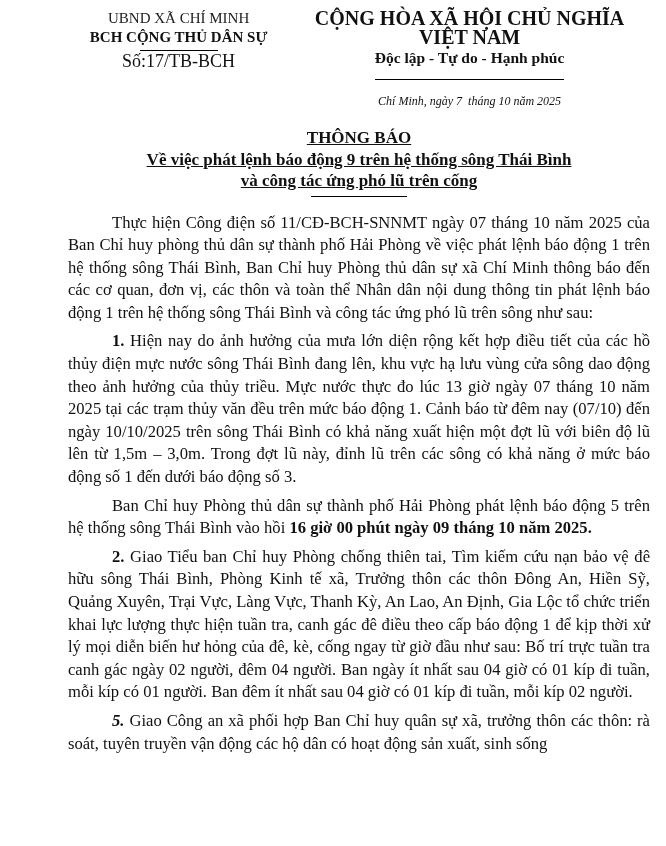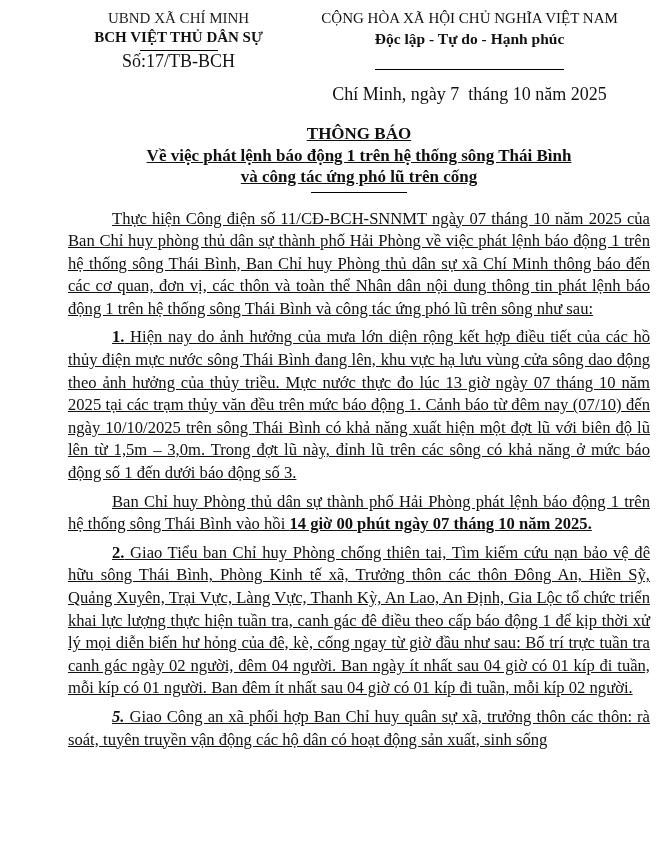--- a/index.html
+++ b/index.html
@@ -15,20 +15,21 @@
     font-family: "Liberation Serif", "DejaVu Serif", serif;
     color: #111111;
   }
   .doc {
     padding: 9px 16px 0 68px;
   }
   
   .header {
     display: flex;
     align-items: flex-start;
+    justify-content: flex-end;
   }
   .h-left {
     width: 38%;
     text-align: center;
   }
   .h-right {
     width: 62%;
     text-align: center;
   }
   .agency-parent {
@@ -45,35 +46,36 @@
     width: 78px;
     border-top: 1.4px solid #000;
     margin: 3px auto 0 auto;
     height: 0;
   }
   .doc-no {
     margin-top: 0;
     font-size: 18px;
   }
   .national-title {
-    font-size: 15px;
+    font-size: 20px;
     line-height: 19px;
-    font-weight: normal;
+    font-weight: bold;
   }
   .motto {
     display: inline-block;
     margin-top: 2px;
     font-size: 15.5px;
     font-weight: bold;
     border-bottom: 1.4px solid #000;
-    padding-bottom: 21px;
+    padding-bottom: 12px;
   }
   .date-line {
     margin-top: 14px;
-    font-size: 18px;
+    font-style: italic;
+    font-size: 12px;
     white-space: pre-wrap;
   }
   
   .title-block {
     margin-top: 18px;
     text-align: center;
   }
   .title-line {
     font-weight: bold;
     font-size: 17px;
@@ -89,55 +91,54 @@
   
   .doc-body {
     margin-top: 15px;
   }
   .para {
     margin: 0 0 6px 0;
     text-align: justify;
     text-indent: 44px;
     font-size: 16.6px;
     line-height: 22.6px;
-    text-decoration: underline;
   }
   .b  { font-weight: bold; }
   .i  { font-style: italic; }
   .bi { font-weight: bold; font-style: italic; }
 </style>
 </head>
 <body>
 
 <div class="doc">
 
   <div class="header">
     <div class="h-left">
       <div class="agency-parent">UBND XÃ CHÍ MINH</div>
-      <div class="agency-name">BCH VIỆT THỦ DÂN SỰ</div>
+      <div class="agency-name">BCH CỘNG THỦ DÂN SỰ</div>
       <div class="rule-left"></div>
       <div class="doc-no">Số:17/TB-BCH</div>
     </div>
     <div class="h-right">
       <div class="national-title">CỘNG HÒA XÃ HỘI CHỦ NGHĨA VIỆT NAM</div>
       <div>
         <span class="motto">Độc lập - Tự do - Hạnh phúc</span>
       </div>
       <div class="date-line">Chí Minh, ngày 7  tháng 10 năm 2025</div>
     </div>
   </div>
 
   <div class="title-block">
     <div class="title-line">THÔNG BÁO</div>
-    <div class="title-line">Về việc phát lệnh báo động 1 trên hệ thống sông Thái Bình</div>
+    <div class="title-line">Về việc phát lệnh báo động 9 trên hệ thống sông Thái Bình</div>
     <div class="title-line">và công tác ứng phó lũ trên cống</div>
     <div class="rule-title"></div>
   </div>
 
   <div class="doc-body">
       <p class="para"><span>Thực hiện Công điện số 11/CĐ-BCH-SNNMT ngày 07 tháng 10 năm 2025 của Ban Chỉ huy phòng thủ dân sự thành phố Hải Phòng về việc phát lệnh báo động 1 trên hệ thống sông Thái Bình, Ban Chỉ huy Phòng thủ dân sự xã Chí Minh thông báo đến các cơ quan, đơn vị, các thôn và toàn thể Nhân dân nội dung thông tin phát lệnh báo động 1 trên hệ thống sông Thái Bình và công tác ứng phó lũ trên sông như sau:</span></p>
       <p class="para"><span class="b">1.</span><span> Hiện nay do ảnh hưởng của mưa lớn diện rộng kết hợp điều tiết của các hồ thủy điện mực nước sông Thái Bình đang lên, khu vực hạ lưu vùng cửa sông dao động theo ảnh hưởng của thủy triều. Mực nước thực đo lúc 13 giờ ngày 07 tháng 10 năm 2025 tại các trạm thủy văn đều trên mức báo động 1. Cảnh báo từ đêm nay (07/10) đến ngày 10/10/2025 trên sông Thái Bình có khả năng xuất hiện một đợt lũ với biên độ lũ lên từ 1,5m – 3,0m. Trong đợt lũ này, đỉnh lũ trên các sông có khả năng ở mức báo động số 1 đến dưới báo động số 3.</span></p>
-      <p class="para"><span>Ban Chỉ huy Phòng thủ dân sự thành phố Hải Phòng phát lệnh báo động 1 trên hệ  thống sông Thái Bình vào hồi </span><span class="b">14 giờ 00 phút ngày 07 tháng 10 năm 2025.</span></p>
+      <p class="para"><span>Ban Chỉ huy Phòng thủ dân sự thành phố Hải Phòng phát lệnh báo động 5 trên hệ  thống sông Thái Bình vào hồi </span><span class="b">16 giờ 00 phút ngày 09 tháng 10 năm 2025.</span></p>
       <p class="para"><span class="b">2.</span><span> Giao Tiểu ban Chỉ huy Phòng chống thiên tai, Tìm kiếm cứu nạn bảo vệ đê hữu sông Thái Bình, Phòng Kinh tế xã, Trưởng thôn các thôn Đông An, Hiền Sỹ, Quảng Xuyên, Trại Vực, Làng Vực, Thanh Kỳ, An Lao, An Định, Gia Lộc tổ chức triển khai lực lượng thực hiện tuần tra, canh gác đê điều theo cấp báo động 1 để kịp thời xử lý mọi diễn biến hư hỏng của đê, kè, cống ngay từ giờ đầu như sau: Bố trí trực tuần tra canh gác ngày 02 người, đêm 04 người. Ban ngày ít nhất sau 04 giờ có 01 kíp đi tuần, mỗi kíp có 01 người. Ban đêm ít nhất sau 04 giờ có 01 kíp đi tuần, mỗi kíp 02 người.</span></p>
       <p class="para"><span class="bi">5.</span><span> Giao Công an xã phối hợp Ban Chỉ huy quân sự xã, trưởng thôn các thôn: rà soát, tuyên truyền vận động các hộ dân có hoạt động sản xuất, sinh sống</span></p>
     </div>
 
 </div>
 
 </body></html>

